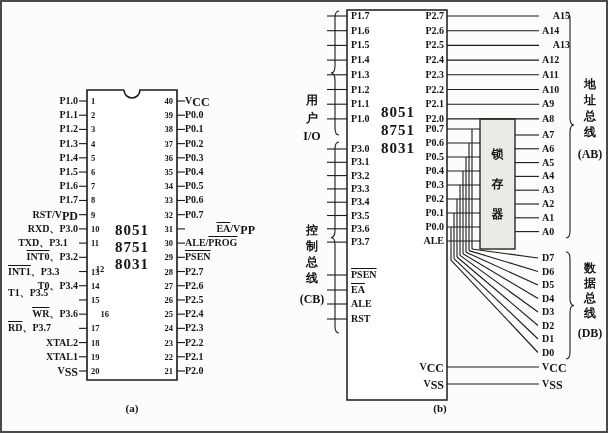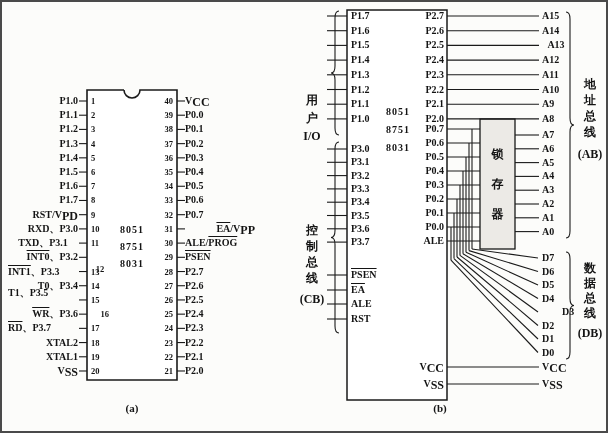--- a/index.html
+++ b/index.html
@@ -8,21 +8,21 @@
     background:#fcfcfa;border:2px solid #4a4a4a;overflow:hidden;
     font-family:"Liberation Serif",serif;
   }
   svg.lines{position:absolute;left:0;top:0;}
   .lbl{
     position:absolute;font-weight:bold;font-size:10px;line-height:12px;
     color:#141414;white-space:nowrap;font-family:"Liberation Serif",serif;
   }
   .num{font-size:8.5px;}
   .cn{font-size:12px;line-height:13px;}
-  .model{font-size:10px;letter-spacing:1px;}
+  .model{font-size:15px;letter-spacing:1px;}
   .caption{
     position:absolute;font-weight:bold;font-size:11px;text-align:center;width:60px;
     font-family:"Liberation Serif",serif;color:#141414;
   }
   .sub{font-size:12px;vertical-align:-2px;}
   .ov{text-decoration:overline;}
 </style>
 </head>
 <body>
 
@@ -250,25 +250,25 @@
       <div class="lbl cn" style="left: 296px; top: 128px; width: 28px; text-align: center;">I/O</div>
       <div class="lbl cn" style="left: 296px; top: 222px; width: 28px; text-align: center;">控</div>
       <div class="lbl cn" style="left: 296px; top: 238px; width: 28px; text-align: center;">制</div>
       <div class="lbl cn" style="left: 296px; top: 254px; width: 28px; text-align: center;">总</div>
       <div class="lbl cn" style="left: 296px; top: 270px; width: 28px; text-align: center;">线</div>
       <div class="lbl cn" style="left: 296px; top: 291px; width: 28px; text-align: center;">(CB)</div>
       <div class="lbl model" style="left: 368px; top: 104px; width: 56px; text-align: center;">8051</div>
       <div class="lbl model" style="left: 368px; top: 122px; width: 56px; text-align: center;">8751</div>
       <div class="lbl model" style="left: 368px; top: 140px; width: 56px; text-align: center;">8031</div>
       <div class="lbl" style="left: 398px; top: 8px; width: 44px; text-align: right;">P2.7</div>
-      <div class="lbl" style="left: 540px; top: 8px; width: 28px; text-align: left;">A15</div>
+      <div class="lbl" style="left: 540px; top: 8px; width: 28px; text-align: right;">A15</div>
       <div class="lbl" style="left: 398px; top: 22.7px; width: 44px; text-align: right;">P2.6</div>
       <div class="lbl" style="left: 540px; top: 22.7px; width: 28px; text-align: left;">A14</div>
       <div class="lbl" style="left: 398px; top: 37.4px; width: 44px; text-align: right;">P2.5</div>
-      <div class="lbl" style="left: 540px; top: 37.4px; width: 28px; text-align: center;">A13</div>
+      <div class="lbl" style="left: 540px; top: 37.4px; width: 28px; text-align: right;">A13</div>
       <div class="lbl" style="left: 398px; top: 52.1px; width: 44px; text-align: right;">P2.4</div>
       <div class="lbl" style="left: 540px; top: 52.1px; width: 28px; text-align: left;">A12</div>
       <div class="lbl" style="left: 398px; top: 66.8px; width: 44px; text-align: right;">P2.3</div>
       <div class="lbl" style="left: 540px; top: 66.8px; width: 28px; text-align: left;">A11</div>
       <div class="lbl" style="left: 398px; top: 81.5px; width: 44px; text-align: right;">P2.2</div>
       <div class="lbl" style="left: 540px; top: 81.5px; width: 28px; text-align: left;">A10</div>
       <div class="lbl" style="left: 398px; top: 96.2px; width: 44px; text-align: right;">P2.1</div>
       <div class="lbl" style="left: 540px; top: 96.2px; width: 28px; text-align: left;">A9</div>
       <div class="lbl" style="left: 398px; top: 110.9px; width: 44px; text-align: right;">P2.0</div>
       <div class="lbl" style="left: 540px; top: 110.9px; width: 28px; text-align: left;">A8</div>
@@ -279,21 +279,21 @@
       <div class="lbl" style="left: 540px; top: 140.8px; width: 28px; text-align: left;">A6</div>
       <div class="lbl" style="left: 540px; top: 263.5px; width: 28px; text-align: left;">D6</div>
       <div class="lbl" style="left: 398px; top: 149px; width: 44px; text-align: right;">P0.5</div>
       <div class="lbl" style="left: 540px; top: 154.6px; width: 28px; text-align: left;">A5</div>
       <div class="lbl" style="left: 540px; top: 277px; width: 28px; text-align: left;">D5</div>
       <div class="lbl" style="left: 398px; top: 163px; width: 44px; text-align: right;">P0.4</div>
       <div class="lbl" style="left: 540px; top: 168.4px; width: 28px; text-align: left;">A4</div>
       <div class="lbl" style="left: 540px; top: 290.5px; width: 28px; text-align: left;">D4</div>
       <div class="lbl" style="left: 398px; top: 177px; width: 44px; text-align: right;">P0.3</div>
       <div class="lbl" style="left: 540px; top: 182.2px; width: 28px; text-align: left;">A3</div>
-      <div class="lbl" style="left: 540px; top: 304px; width: 28px; text-align: left; margin-left: 20px;">D3</div>
+      <div class="lbl" style="left: 540px; top: 304px; width: 28px; text-align: left;">D3</div>
       <div class="lbl" style="left: 398px; top: 191px; width: 44px; text-align: right;">P0.2</div>
       <div class="lbl" style="left: 540px; top: 196px; width: 28px; text-align: left;">A2</div>
       <div class="lbl" style="left: 540px; top: 317.5px; width: 28px; text-align: left;">D2</div>
       <div class="lbl" style="left: 398px; top: 205px; width: 44px; text-align: right;">P0.1</div>
       <div class="lbl" style="left: 540px; top: 209.8px; width: 28px; text-align: left;">A1</div>
       <div class="lbl" style="left: 540px; top: 331px; width: 28px; text-align: left;">D1</div>
       <div class="lbl" style="left: 398px; top: 219px; width: 44px; text-align: right;">P0.0</div>
       <div class="lbl" style="left: 540px; top: 223.6px; width: 28px; text-align: left;">A0</div>
       <div class="lbl" style="left: 540px; top: 344.5px; width: 28px; text-align: left;">D0</div>
       <div class="lbl" style="left: 398px; top: 233px; width: 44px; text-align: right;">ALE</div>

